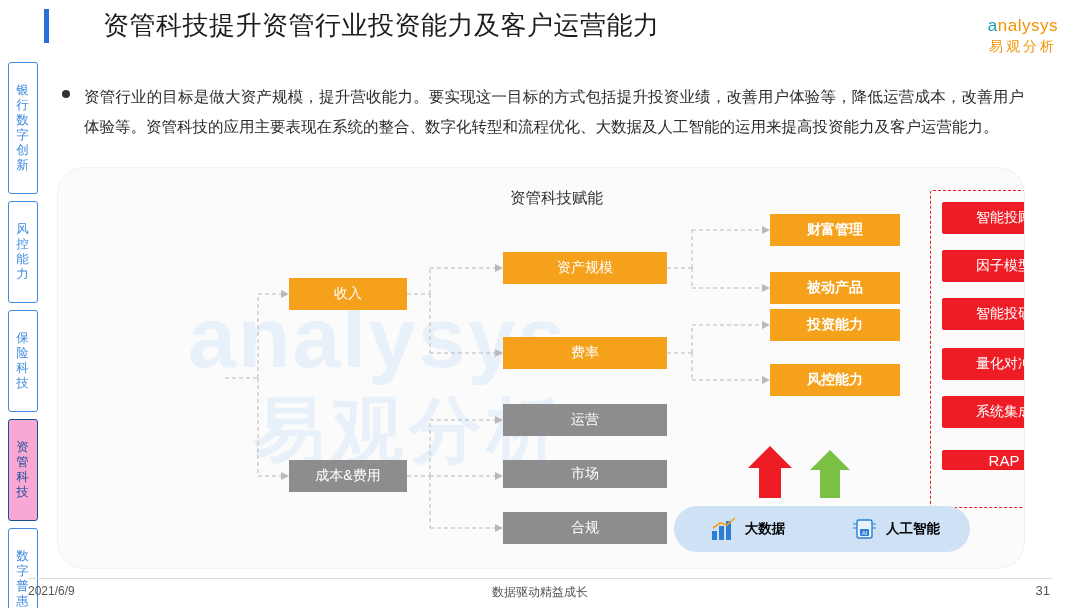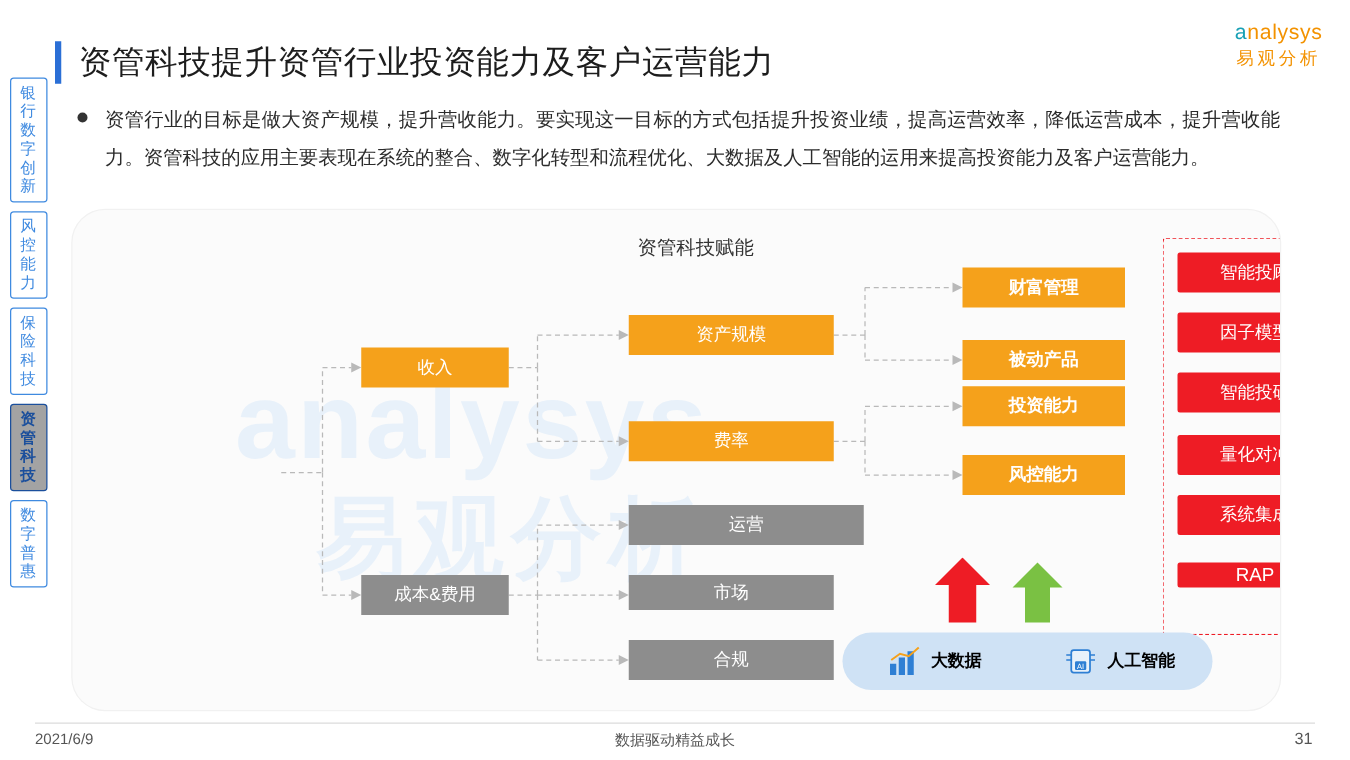--- a/index.html
+++ b/index.html
@@ -2,36 +2,36 @@
 <html><head>
 <meta charset="utf-8">
 <style>
   html,body{margin:0;padding:0;}
   body{
     width:1080px;height:608px;background:#ffffff;
     font-family:"Liberation Sans","DejaVu Sans",sans-serif;
     position:relative;overflow:hidden;color:#333;
   }
   
-  .title-bar{position:absolute;left:44px;top:32px;display:flex;align-items:flex-end;}
+  .title-bar{position:absolute;left:44px;top:8px;display:flex;align-items:flex-end;gap:40px;}
   .title-bar .accent{width:5px;height:34px;background:#2b6fd6;margin-right:14px;}
   .title-bar .title{font-size:26px;color:#1d1d1d;letter-spacing:.5px;white-space:nowrap;}
   .logo{position:absolute;right:22px;top:16px;text-align:center;}
   .logo .logo-top{font-size:17px;color:#f39200;letter-spacing:.5px;}
   .logo .logo-top .cyan{color:#18a0b5;}
   .logo .logo-bot{font-size:14px;color:#f39200;margin-top:2px;letter-spacing:3px;}
 
   
   .sidetabs{position:absolute;left:8px;top:62px;width:30px;}
   .sidetab{
     border:1px solid #3f8ae0;border-radius:3px;margin-bottom:7px;
-    padding:4px 2px;text-align:center;font-size:12.5px;line-height:15px;
+    padding:20px 2px;text-align:center;font-size:12.5px;line-height:15px;
     color:#3f8ae0;background:#fff;letter-spacing:1px;
   }
-  .sidetab.active{background:#a3a3a3;color:#1b4f9c;border-color:#1b4f9c;font-weight:bold;}
+  .sidetab.active{background:#f9a8d4;color:#1b4f9c;border-color:#1b4f9c;font-weight:normal;}
 
   
   .bullet-wrap{position:absolute;left:48px;top:82px;width:1000px;display:flex;}
   .dot{width:8px;height:8px;border-radius:50%;background:#333;margin:8px 14px 0 14px;flex:0 0 auto;}
   .para{font-size:15.5px;line-height:30px;color:#2b2b2b;text-align:justify;width:940px;}
 
   
   .card{
     position:absolute;left:58px;top:168px;width:966px;height:400px;
     background:#fbfbfb;border-radius:26px;box-shadow:0 0 0 1px #f1f1f1;
@@ -90,21 +90,21 @@
 <div class="sidetabs">
   <div class="sidetab"><span>银行数字创新</span></div>
   <div class="sidetab"><span>风控能力</span></div>
   <div class="sidetab"><span>保险科技</span></div>
   <div class="sidetab active"><span>资管科技</span></div>
   <div class="sidetab"><span>数字普惠</span></div>
 </div>
 
 <div class="bullet-wrap">
   <div class="dot"></div>
-  <div class="para">资管行业的目标是做大资产规模，提升营收能力。要实现这一目标的方式包括提升投资业绩，提高运营效率，降低运营成本，提升营收能力。资管科技的应用主要表现在系统的整合、数字化转型和流程优化、大数据及人工智能的运用来提高投资能力及客户运营能力。</div>
+  <div class="para">资管行业的目标是做大资产规模，提升营收能力。要实现这一目标的方式包括提升投资业绩，改善用户体验等，降低运营成本，改善用户体验等。资管科技的应用主要表现在系统的整合、数字化转型和流程优化、大数据及人工智能的运用来提高投资能力及客户运营能力。</div>
 </div>
 
 <div class="card">
 
   <div class="watermark">analysys</div>
   <div class="watermark2">易观分析</div>
 
   <div class="card-title">资管科技赋能</div>
 
   <svg class="lines">
@@ -155,21 +155,21 @@
       <polygon points="704,208 712,212 704,216"></polygon>
     </g>
   </svg>
 
 
   <div class="node n-orange" style="left:231px;top:110px;width:118px;height:32px;">收入</div>
   <div class="node n-gray" style="left:231px;top:292px;width:118px;height:32px;">成本&amp;费用</div>
 
   <div class="node n-orange" style="left:445px;top:84px;width:164px;height:32px;">资产规模</div>
   <div class="node n-orange" style="left:445px;top:169px;width:164px;height:32px;">费率</div>
-  <div class="node n-gray" style="left:445px;top:236px;width:188px;height:32px;">运营</div>
+  <div class="node n-gray" style="left:445px;top:236px;width:164px;height:32px;">运营</div>
   <div class="node n-gray" style="left:445px;top:292px;width:164px;height:28px;">市场</div>
   <div class="node n-gray" style="left:445px;top:344px;width:164px;height:32px;">合规</div>
 
   <div class="node n-orange2" style="left:712px;top:46px;width:130px;height:32px;">财富管理</div>
   <div class="node n-orange2" style="left:712px;top:104px;width:130px;height:32px;">被动产品</div>
   <div class="node n-orange2" style="left:712px;top:141px;width:130px;height:32px;">投资能力</div>
   <div class="node n-orange2" style="left:712px;top:196px;width:130px;height:32px;">风控能力</div>
 
   <div class="redbox" style="left:872px;top:22px;width:148px;height:316px;"></div>
   <div class="node n-red" style="left:884px;top:34px;width:124px;height:32px;">智能投顾</div>

